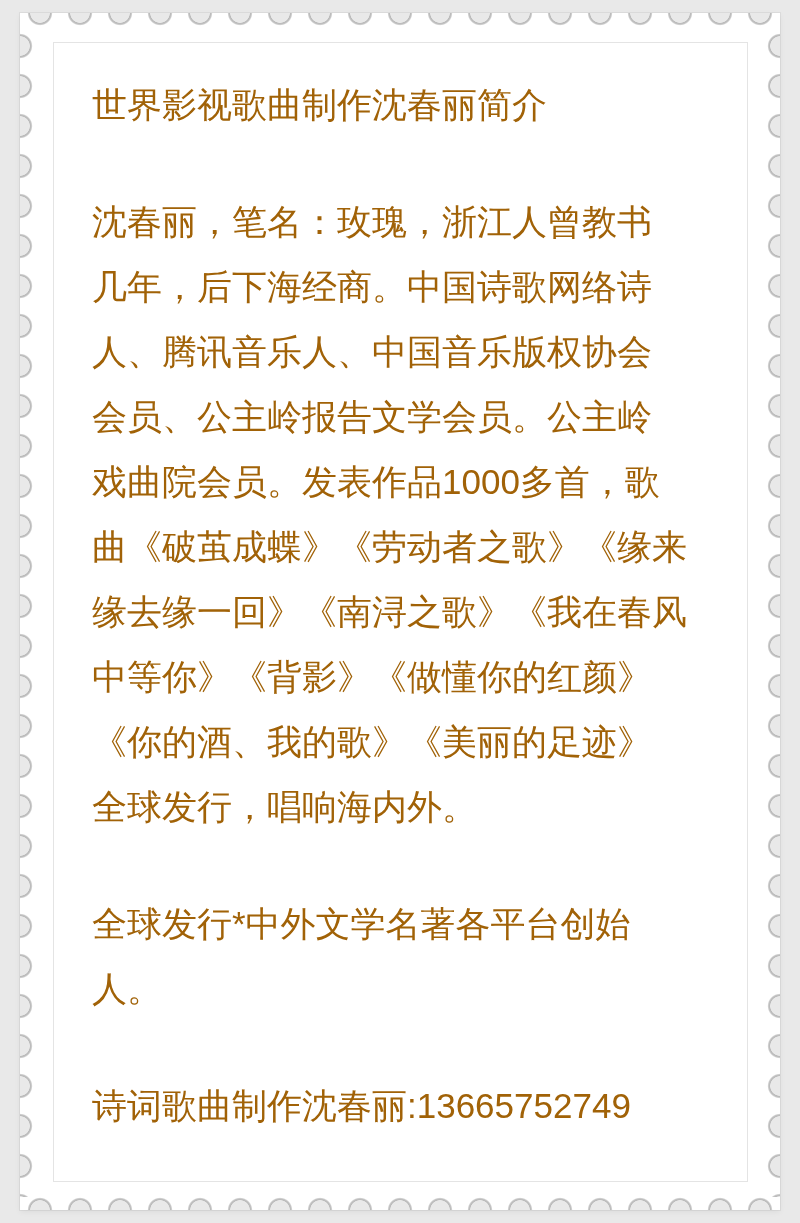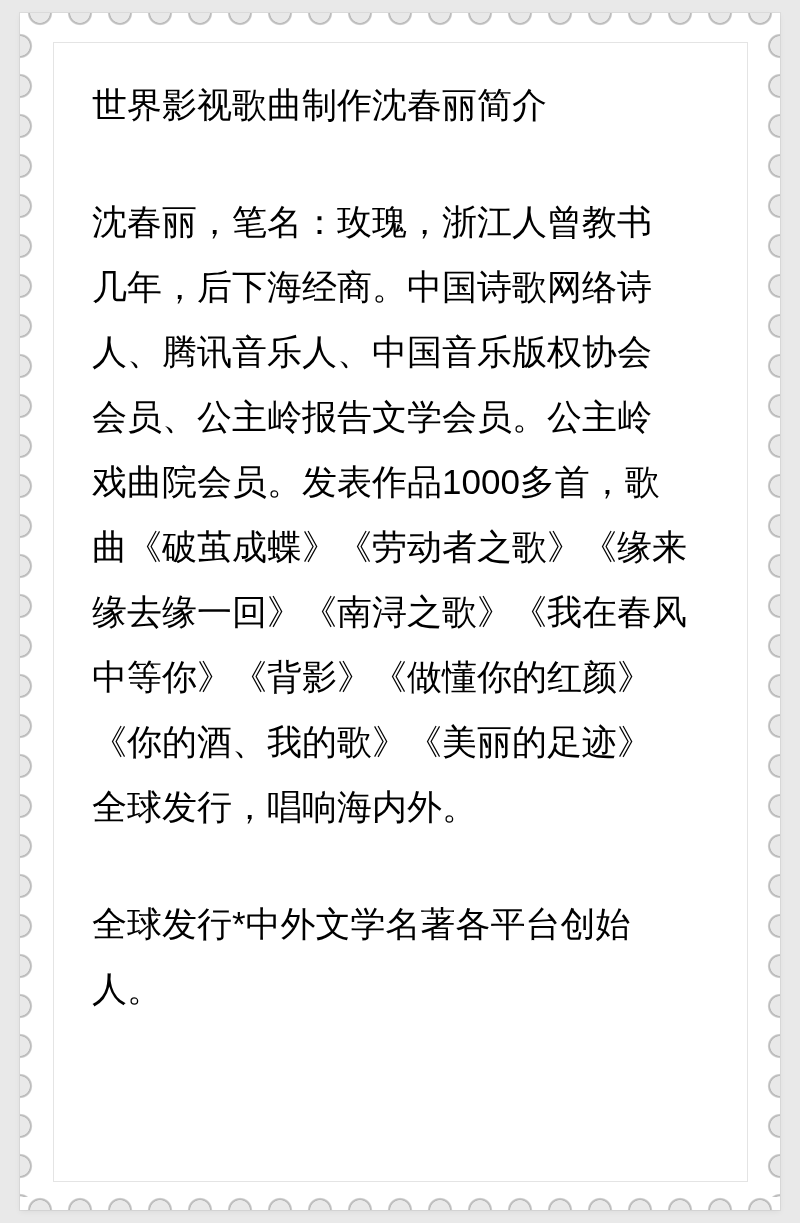--- a/index.html
+++ b/index.html
@@ -70,21 +70,21 @@
     bottom: 28px;
     border: 1px solid #e4e4e4;
     pointer-events: none;
   }
   
   .content {
     position: absolute;
     left: 72px;
     top: 59px;
     width: 655px;
-    color: #000000;
+    color: #a16207;
     font-size: 35px;
     font-weight: 300;
     line-height: 65px;
     letter-spacing: 0;
   }
   .content h1 {
     font-size: 35px;
     font-weight: 300;
     margin: 0 0 52px 0;
   }
@@ -113,15 +113,16 @@
 人、腾讯音乐人、中国音乐版权协会
 会员、公主岭报告文学会员。公主岭
 戏曲院会员。发表作品1000多首，歌
 曲《破茧成蝶》《劳动者之歌》《缘来
 缘去缘一回》《南浔之歌》《我在春风
 中等你》《背影》《做懂你的红颜》
 《你的酒、我的歌》《美丽的足迹》
 全球发行，唱响海内外。</p>
       <p>全球发行*中外文学名著各平台创始
 人。</p>
+      <p>诗词歌曲制作沈春丽:13665752749</p>
     </div>
   </div>
 </div>
 
 </body></html>

